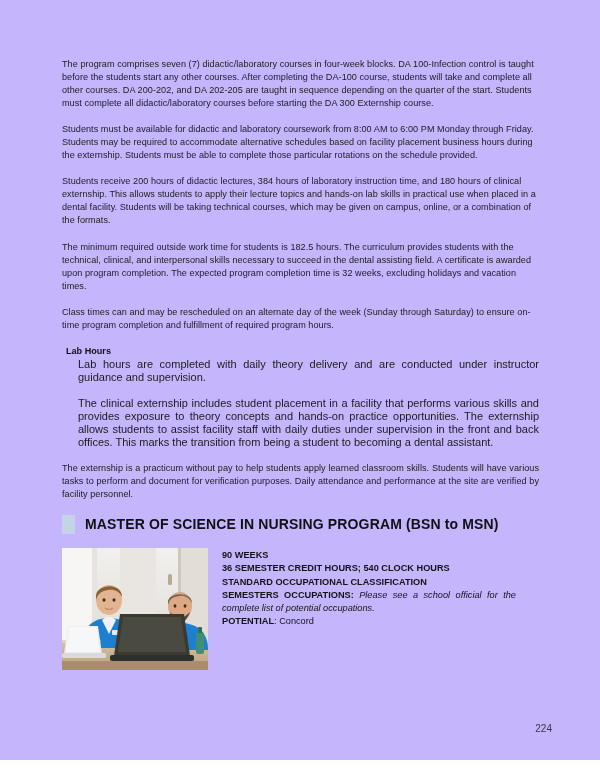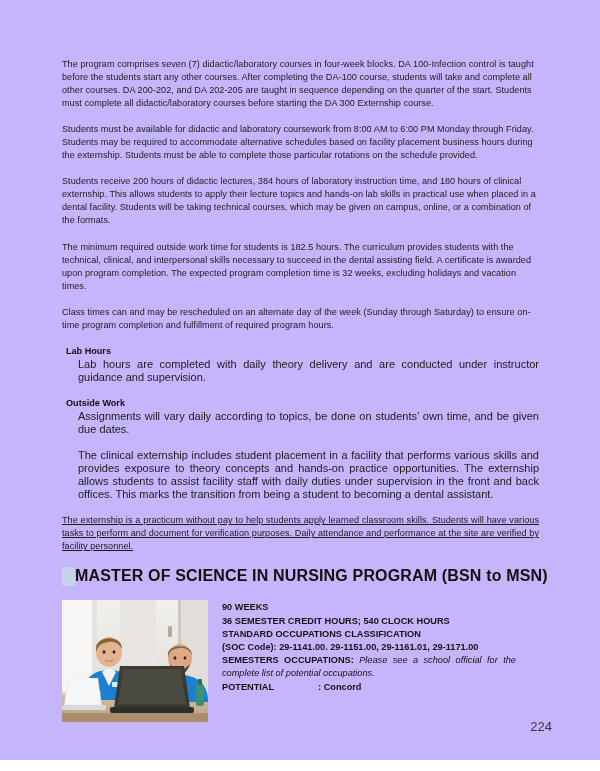--- a/index.html
+++ b/index.html
@@ -37,21 +37,20 @@
     font-size: 9.1px;
     line-height: 13.05px;
     text-align: left;
     color: #1c1c1c;
     letter-spacing: 0.005em;
   }
 
   p.body-para.justified {
     text-align: justify;
     text-justify: inter-word;
-    text-decoration: underline;
   }
 
   .sub-head {
     margin: 0;
     font-size: 9.1px;
     line-height: 13.05px;
     font-weight: bold;
     color: #111111;
   }
 
@@ -77,21 +76,22 @@
     margin: 9px 0 14px 0;
     height: 20px;
   }
   .heading-bar {
     width: 13px;
     height: 19px;
     background: #c3d3e8;
     flex: 0 0 auto;
   }
   .heading-text {
-    font-size: 16px;
+    margin-left: 10px;
+    font-size: 14px;
     font-weight: bold;
     letter-spacing: 0.01em;
     color: #111111;
     white-space: nowrap;
   }
 
   
   .program-row {
     display: flex;
     align-items: flex-start;
@@ -120,33 +120,32 @@
     color: #141414;
     font-weight: bold;
   }
   .detail-line.wrap {
     font-weight: bold;
     text-align: justify;
     text-justify: inter-word;
     max-width: 294px;
   }
   .detail-line .norm {
-    font-weight: bold;
-    margin-left: 44px;
+    font-weight: normal;
   }
   .detail-line .ital {
     font-weight: normal;
     font-style: italic;
   }
 
   .page-number {
     position: absolute;
     right: 48px;
     bottom: 26px;
-    font-size: 13px;
+    font-size: 10px;
     color: #3a3a3a;
     margin-left: 46px;
   }
 
   
   .photo-svg { display: block; width: 146px; height: 122px; }
 </style>
 </head>
 <body>
 
@@ -158,24 +157,20 @@
     <p class="body-para">Students must be available for didactic and laboratory coursework from 8:00 AM to 6:00 PM Monday through Friday. Students may be required to accommodate alternative schedules based on facility placement business hours during the externship. Students must be able to complete those particular rotations on the schedule provided.</p>
     <p class="body-para">Students receive 200 hours of didactic lectures, 384 hours of laboratory instruction time, and 180 hours of clinical externship. This allows students to apply their lecture topics and hands-on lab skills in practical use when placed in a dental facility. Students will be taking technical courses, which may be given on campus, online, or a combination of the formats.</p>
     <p class="body-para">The minimum required outside work time for students is 182.5 hours. The curriculum provides students with the technical, clinical, and interpersonal skills necessary to succeed in the dental assisting field. A certificate is awarded upon program completion. The expected program completion time is 32 weeks, excluding holidays and vacation times.</p>
     <p class="body-para">Class times can and may be rescheduled on an alternate day of the week (Sunday through Saturday) to ensure on-time program completion and fulfillment of required program hours.</p>
 
     <div class="sub-block">
       <div class="sub-head">Lab Hours</div>
       <p>Lab hours are completed with daily theory delivery and are conducted under instructor guidance and supervision.</p>
     </div>
 
-    <div class="sub-block">
-      <div class="sub-head">Outside Work</div>
-      <p>Assignments will vary daily according to topics, be done on students’ own time, and be given due dates.</p>
-    </div>
 
     <div class="sub-block">
       <p>The clinical externship includes student placement in a facility that performs various skills and provides exposure to theory concepts and hands-on practice opportunities. The externship allows students to assist facility staff with daily duties under supervision in the front and back offices. This marks the transition from being a student to becoming a dental assistant.</p>
     </div>
 
     <p class="body-para justified">The externship is a practicum without pay to help students apply learned classroom skills. Students will have various tasks to perform and document for verification purposes. Daily attendance and performance at the site are verified by facility personnel.</p>
 
     <div class="program-heading">
       <span class="heading-bar"></span>
       <span class="heading-text">MASTER OF SCIENCE IN NURSING PROGRAM (BSN to MSN)</span>
@@ -247,22 +242,21 @@
           <rect x="134" y="84" width="8" height="22" rx="2.5" fill="#3f8f77"></rect>
           <rect x="136" y="79" width="4" height="6" rx="1" fill="#2f6d5a"></rect>
 
           <rect x="0" y="113" width="146" height="9" fill="#a98d6c"></rect>
         </svg>
       </div>
 
       <div class="program-details">
         <div class="detail-line">90 WEEKS</div>
         <div class="detail-line">36 SEMESTER CREDIT HOURS; 540 CLOCK HOURS</div>
-        <div class="detail-line">STANDARD OCCUPATIONS CLASSIFICATION</div>
-        <div class="detail-line"><span>(SOC Code):</span> <span>29-1141.00. 29-1151.00, 29-1161.01, 29-1171.00</span></div>
+        <div class="detail-line">STANDARD OCCUPATIONAL CLASSIFICATION</div>
         <div class="detail-line wrap"><span>SEMESTERS OCCUPATIONS:</span> <span class="ital">Please see a school official for the complete list of potential occupations.</span></div>
         <div class="detail-line"><span>POTENTIAL</span><span class="norm">: Concord</span></div>
       </div>
 
     </div>
 
   </div>
 
   <div class="page-number">224</div>
 

